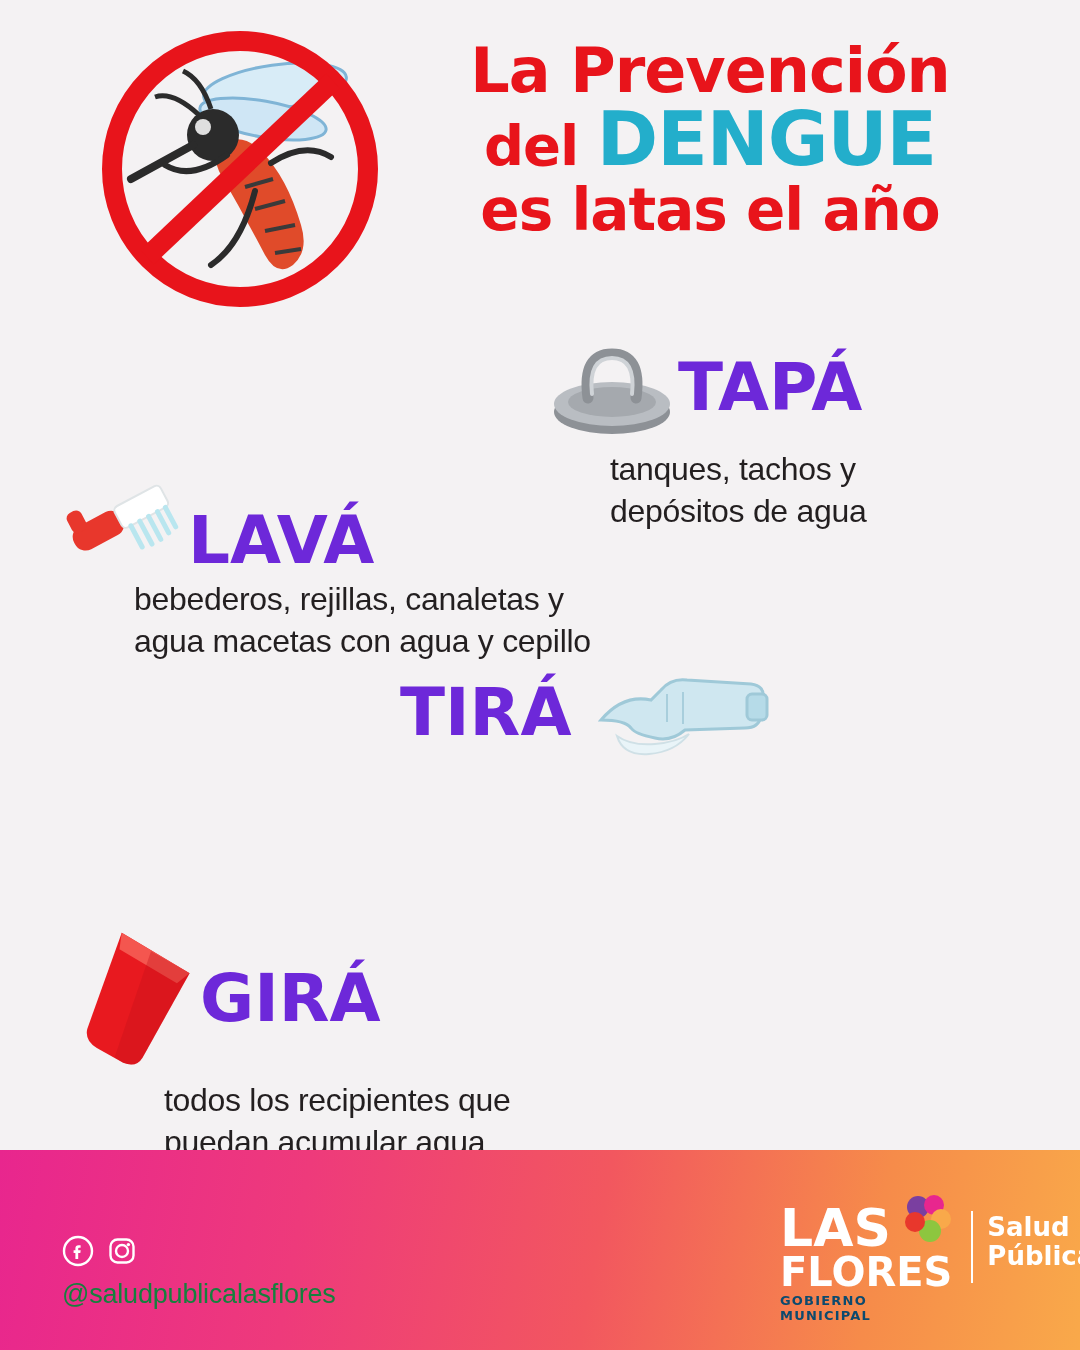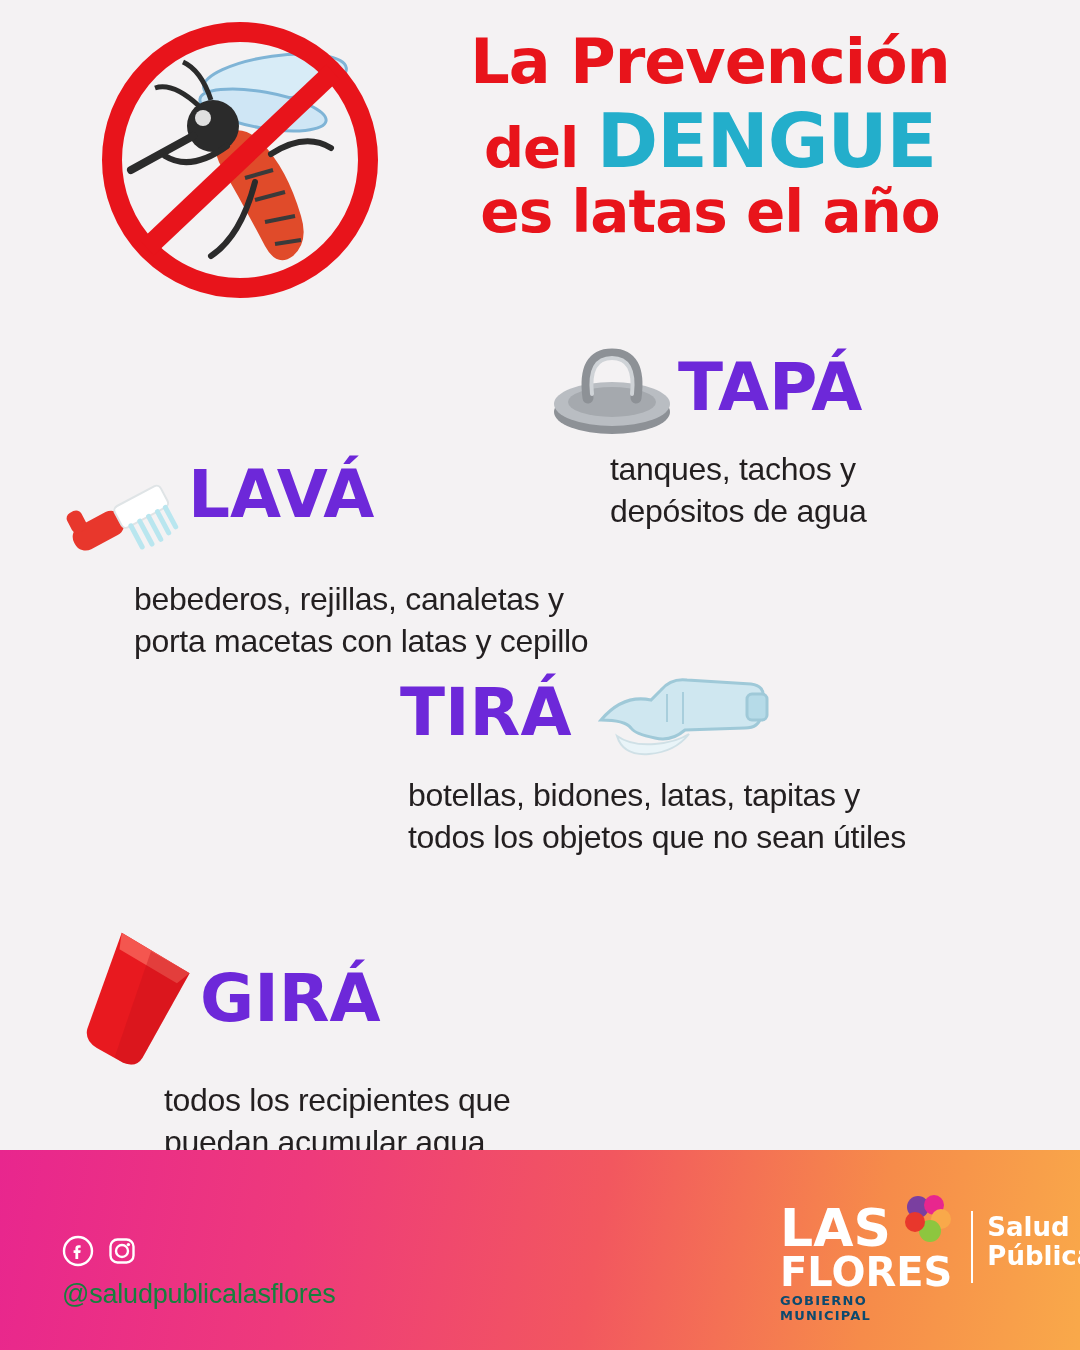--- a/index.html
+++ b/index.html
@@ -6,36 +6,36 @@
   html, body { width:1080px; height:1350px; }
   body {
     font-family: "Liberation Sans", sans-serif;
     background:#f4f2f3;
     overflow:hidden;
     position:relative;
   }
   .poster { position:relative; width:1080px; height:1350px; background:#f4f2f3; }
 
   
-  .header { position:absolute; left:0; top:0; width:1080px; height:310px; }
+  .header { position:absolute; left:0; top:9px; width:1080px; height:310px; }
 
   .mosquito-sign { position:absolute; left:95px; top:18px; width:290px; height:285px; }
   .mosquito-sign svg { width:100%; height:100%; display:block; }
 
   .title-block { position:absolute; left:400px; top:30px; width:620px; }
   .title-line1 {
     font-family:"DejaVu Sans", sans-serif;
     font-weight:bold;
     font-size:62px;
     color:#e8141b;
     letter-spacing:-1px;
     text-align:center;
     line-height:1.02;
   }
-  .title-line2 { text-align:center; line-height:1.0; margin-top:11px; white-space:nowrap; }
+  .title-line2 { text-align:center; line-height:1.0; margin-top:0; white-space:nowrap; }
   .title-line2 .del {
     font-family:"DejaVu Sans", sans-serif;
     font-weight:bold;
     font-size:56px;
     color:#e8141b;
     letter-spacing:-1px;
   }
   .title-line2 .dengue {
     font-family:"DejaVu Sans", sans-serif;
     font-weight:bold;
@@ -76,21 +76,21 @@
   .icon-holder { display:inline-block; vertical-align:middle; }
   .icon-holder svg { display:block; }
 
   
   #block-tapa { left:548px; top:332px; width:520px; }
   #block-tapa .row { display:flex; align-items:center; }
   #block-tapa .desc { text-align:left; margin-top:4px; padding-left:62px; }
 
   
   #block-lava { left:52px; top:462px; width:700px; }
-  #block-lava .row { display:flex; align-items:flex-start; }
+  #block-lava .row { display:flex; align-items:flex-end; }
   #block-lava .desc { margin-top:4px; padding-left:82px; }
 
   
   #block-tira { left:400px; top:658px; width:660px; }
   #block-tira .row { display:flex; align-items:center; }
   #block-tira .desc { margin-top:6px; padding-left:8px; }
 
   
   #block-gira { left:72px; top:925px; width:620px; }
   #block-gira .row { display:flex; align-items:center; }
@@ -230,40 +230,38 @@
               <line x1="94" y1="68" x2="94" y2="94"></line>
               <line x1="104" y1="68" x2="104" y2="92"></line>
               <line x1="113" y1="68" x2="113" y2="90"></line>
             </g>
           </g>
         </svg>
       </span>
       <span class="kw">LAVÁ</span>
     </div>
     <div class="desc" style="white-space:pre-line;">bebederos, rejillas, canaletas y
-porta macetas con latas y cepillo</div>
+agua macetas con agua y cepillo</div>
   </div>
 
   <div class="action" id="block-tira">
     <div class="row">
       <span class="kw">TIRÁ</span>
       <span class="icon-holder">
         <svg width="210" height="110" viewBox="0 0 210 110" xmlns="http://www.w3.org/2000/svg">
           <path d="M30 62 q22 -26 50 -20 l10 -10 q10 -12 26 -10 l64 4 q14 2 12 14 l-2 18 q-2 12 -16 12 l-60 2 q-14 12 -30 8 q-20 -4 -24 -10 q-6 -8 -30 -8z" fill="#cfe7f0" stroke="#9fc9d8" stroke-width="3"></path>
           <rect x="176" y="36" width="20" height="26" rx="5" fill="#b6dbe8" stroke="#9fc9d8" stroke-width="3"></rect>
           <path d="M46 78 q14 10 38 8 q22 -2 34 -10 q-14 18 -40 20 q-26 2 -32 -18z" fill="#e9f4f8" stroke="#cfe0e6" stroke-width="2"></path>
           <g stroke="#9fc9d8" stroke-width="2" opacity="0.8">
             <line x1="96" y1="36" x2="96" y2="64"></line>
             <line x1="112" y1="34" x2="112" y2="66"></line>
           </g>
         </svg>
       </span>
     </div>
-    <div class="desc" style="white-space:pre-line;">botellas, bidones, latas, tapitas y
-todos los objetos que no sean útiles</div>
   </div>
 
   <div class="action" id="block-gira">
     <div class="row">
       <span class="icon-holder">
         <svg width="128" height="148" viewBox="0 0 128 148" xmlns="http://www.w3.org/2000/svg">
           <g transform="rotate(22 64 74)">
             <path d="M26 18 L104 30 L92 126 q-2 12 -16 12 L46 134 q-14 -2 -16 -14 z" fill="#e8191f"></path>
             <path d="M26 18 L104 30 L96 44 L30 34 z" fill="#f4564f"></path>
             <path d="M60 24 L104 30 L92 126 q-2 12 -16 12 L66 136 z" fill="#c4121a" opacity="0.35"></path>

